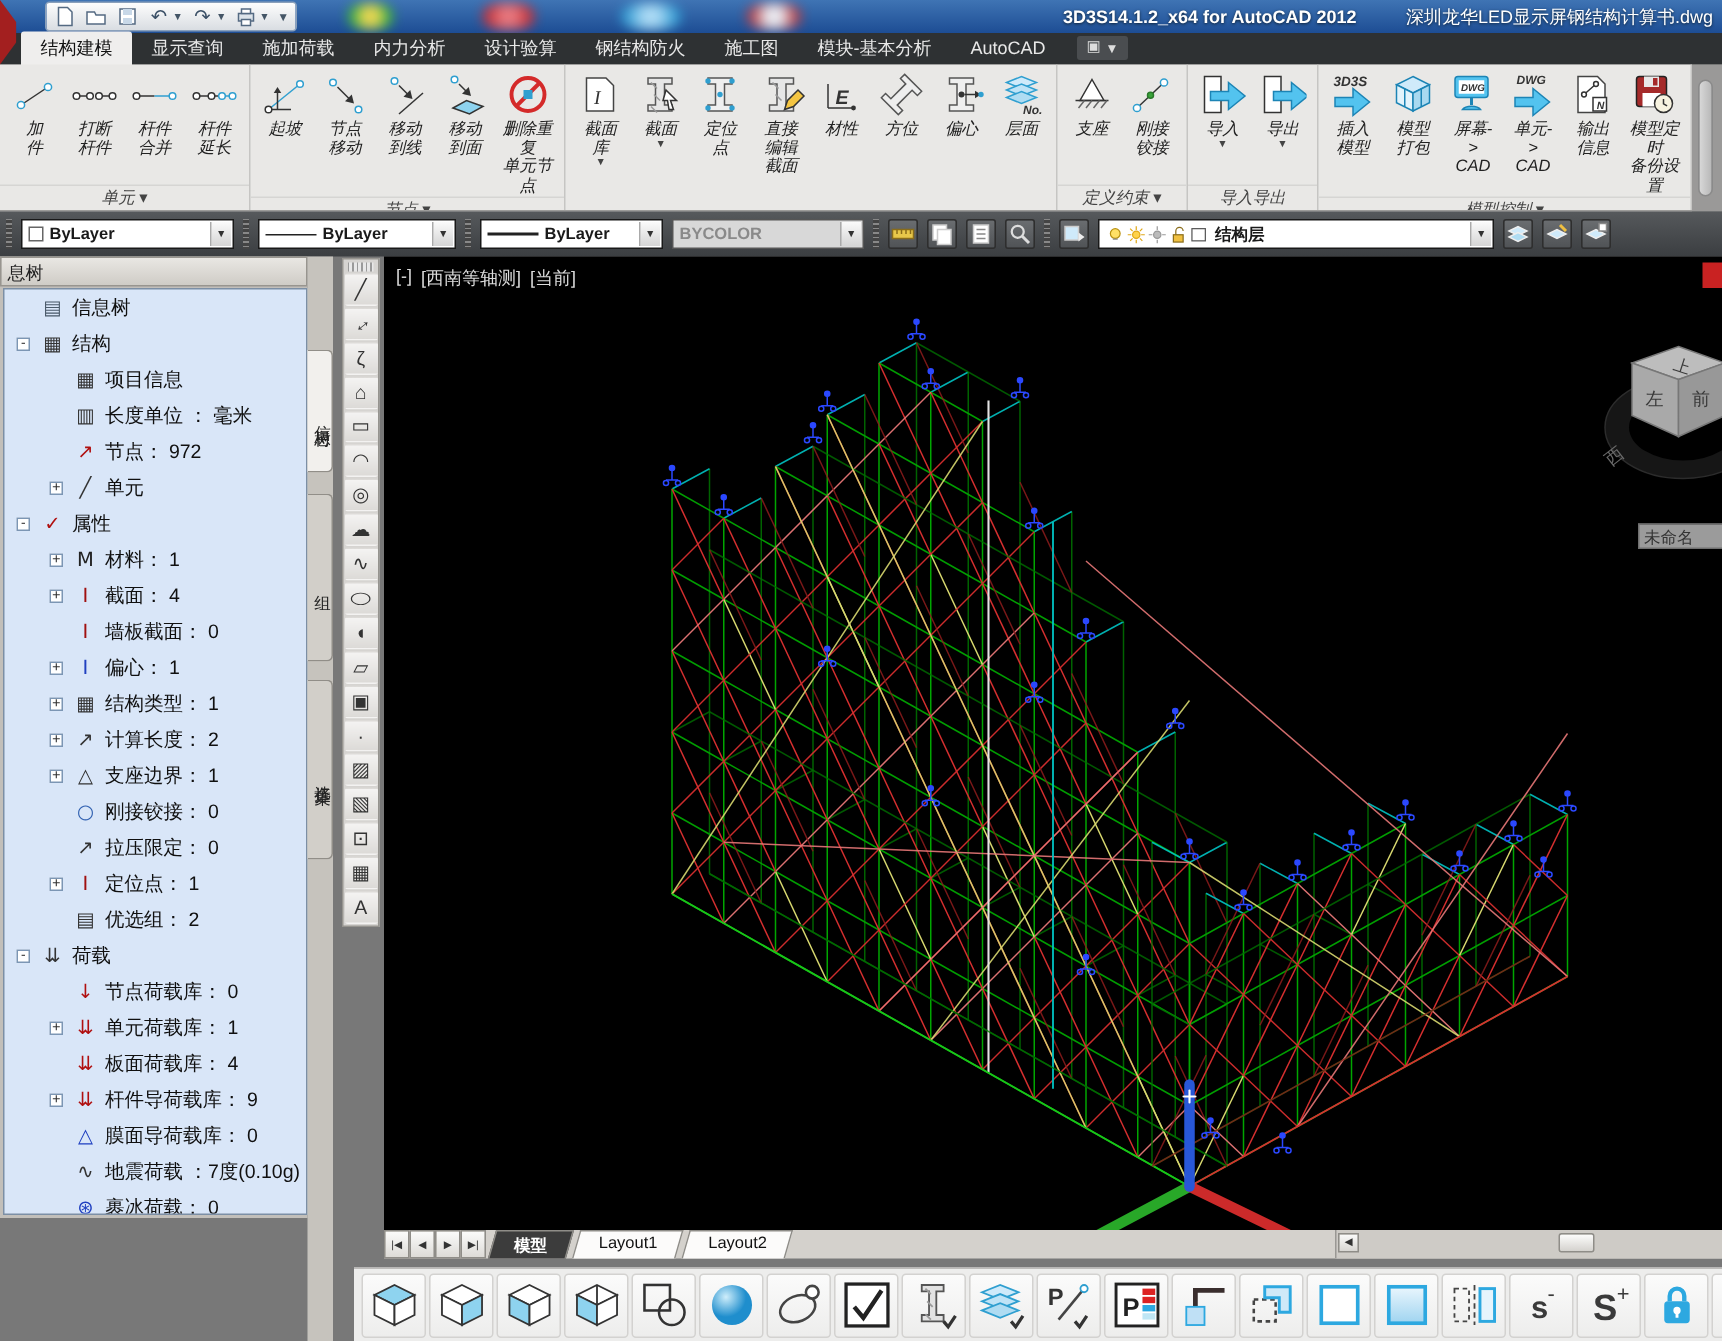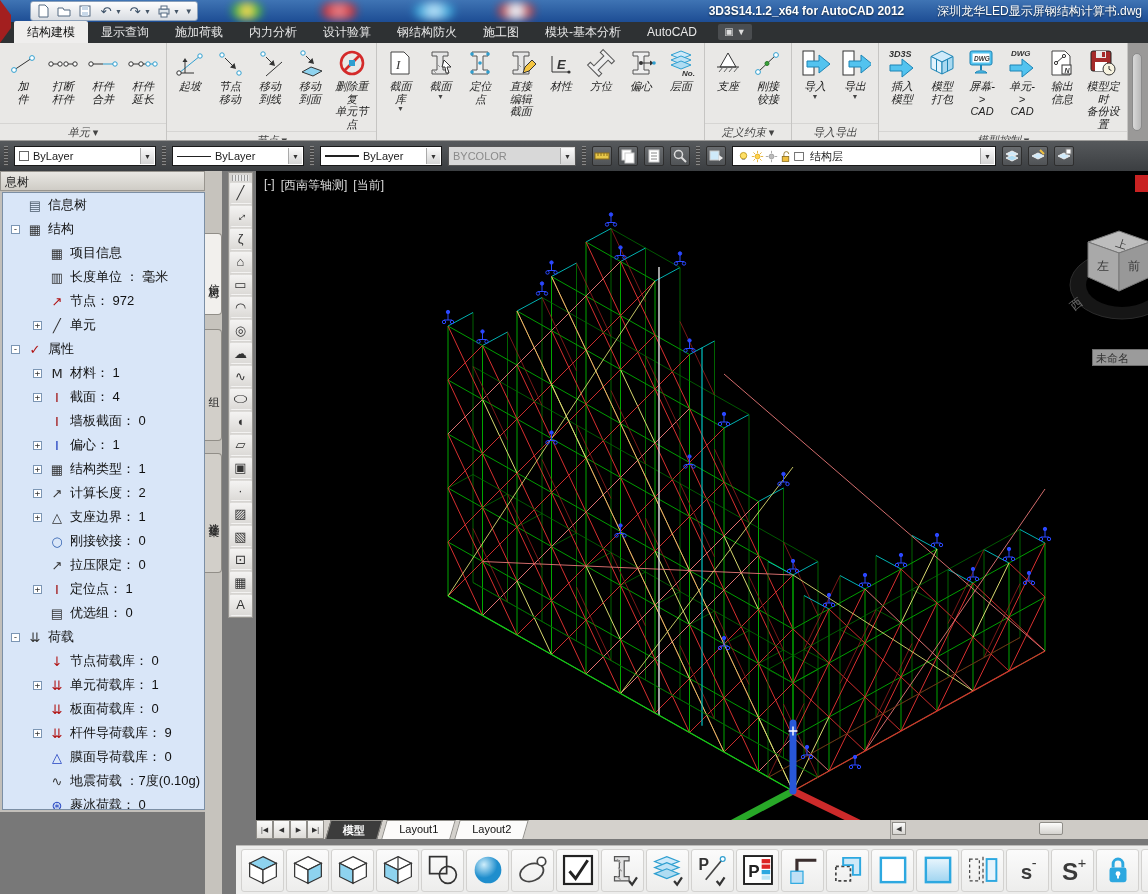--- a/index.html
+++ b/index.html
@@ -45,21 +45,21 @@
     border-top:1px solid #d6d5d3; background:linear-gradient(#eceb e9,#e0dfdd); white-space:nowrap; padding:0 6px;}
   #ribbon-right { left:1128px; top:43px; width:20px; height:98px; background:#9a9998; }
   #ribbon-right .bar { position:absolute; left:4px; top:10px; width:10px; height:78px;
     background:linear-gradient(90deg,#d8d8d8,#b8b8b8); border-radius:5px; border:1px solid #8a8a8a; }
 
   
   #proprow { left:0; top:141px; width:1148px; height:30px;
     background:linear-gradient(#56595c,#3b3e41); display:flex; align-items:center; gap:6px; padding:0 4px; }
   .grip { width:4px; height:20px; background:repeating-linear-gradient(#888 0 1px,#444 1px 3px); }
   .cmb { background:#fff; border:1px solid #191919; height:20px; display:flex; align-items:center;
-    font-size:11px; color:#1a1a1a; padding:0 18px 0 4px; position:relative; gap:4px; white-space:nowrap; }
+    font-size:11px; color:#1a1a1a; padding:0 18px 0 4px; position:relative; gap:4px; white-space:nowrap;font-weight:bold; }
   .cmb .arr { position:absolute; right:1px; top:1px; bottom:1px; width:14px;
     background:linear-gradient(#fafafa,#d5d5d5); border-left:1px solid #aaa;
     font-size:7px; color:#333; display:flex; align-items:center; justify-content:center; }
   .cmb.disabled { background:#d8d8d8; color:#8a8a8a; border-color:#555; }
   .ltline { display:inline-block; width:34px; border-top:1px solid #222; }
   .pico { width:20px; height:20px; background:linear-gradient(#6a6d70,#505356); border:1px solid #2e2e2e;
     border-radius:2px; display:flex; align-items:center; justify-content:center; }
   .pico svg { width:16px; height:16px; }
   .cmb .lyico { display:flex; align-items:center; gap:1px; }
   .cmb .lyico svg { width:13px; height:13px; }
@@ -725,41 +725,41 @@
         <span>拉压限定：  0</span>
       </div>
       <div class="trow" style="padding-left: 30px;">
         <div class="texp">+</div>
         <span class="tico" style="color: rgb(160, 16, 16);">I</span>
         <span>定位点：  1</span>
       </div>
       <div class="trow" style="padding-left: 30px;">
         <div class="texp none"></div>
         <span class="tico" style="color: rgb(51, 51, 51);">▤</span>
-        <span>优选组：  0</span>
+        <span>优选组：  2</span>
       </div>
       <div class="trow" style="padding-left: 8px;">
         <div class="texp">-</div>
         <span class="tico" style="color: rgb(51, 51, 51);">⇊</span>
         <span>荷载</span>
       </div>
       <div class="trow" style="padding-left: 30px;">
         <div class="texp none"></div>
         <span class="tico" style="color: rgb(176, 16, 16);">↓</span>
         <span>节点荷载库：  0</span>
       </div>
       <div class="trow" style="padding-left: 30px;">
         <div class="texp">+</div>
         <span class="tico" style="color: rgb(176, 16, 16);">⇊</span>
         <span>单元荷载库：  1</span>
       </div>
       <div class="trow" style="padding-left: 30px;">
         <div class="texp none"></div>
         <span class="tico" style="color: rgb(176, 16, 16);">⇊</span>
-        <span>板面荷载库：  0</span>
+        <span>板面荷载库：  4</span>
       </div>
       <div class="trow" style="padding-left: 30px;">
         <div class="texp">+</div>
         <span class="tico" style="color: rgb(176, 16, 16);">⇊</span>
         <span>杆件导荷载库：  9</span>
       </div>
       <div class="trow" style="padding-left: 30px;">
         <div class="texp none"></div>
         <span class="tico" style="color: rgb(32, 64, 192);">△</span>
         <span>膜面导荷载库：  0</span>

